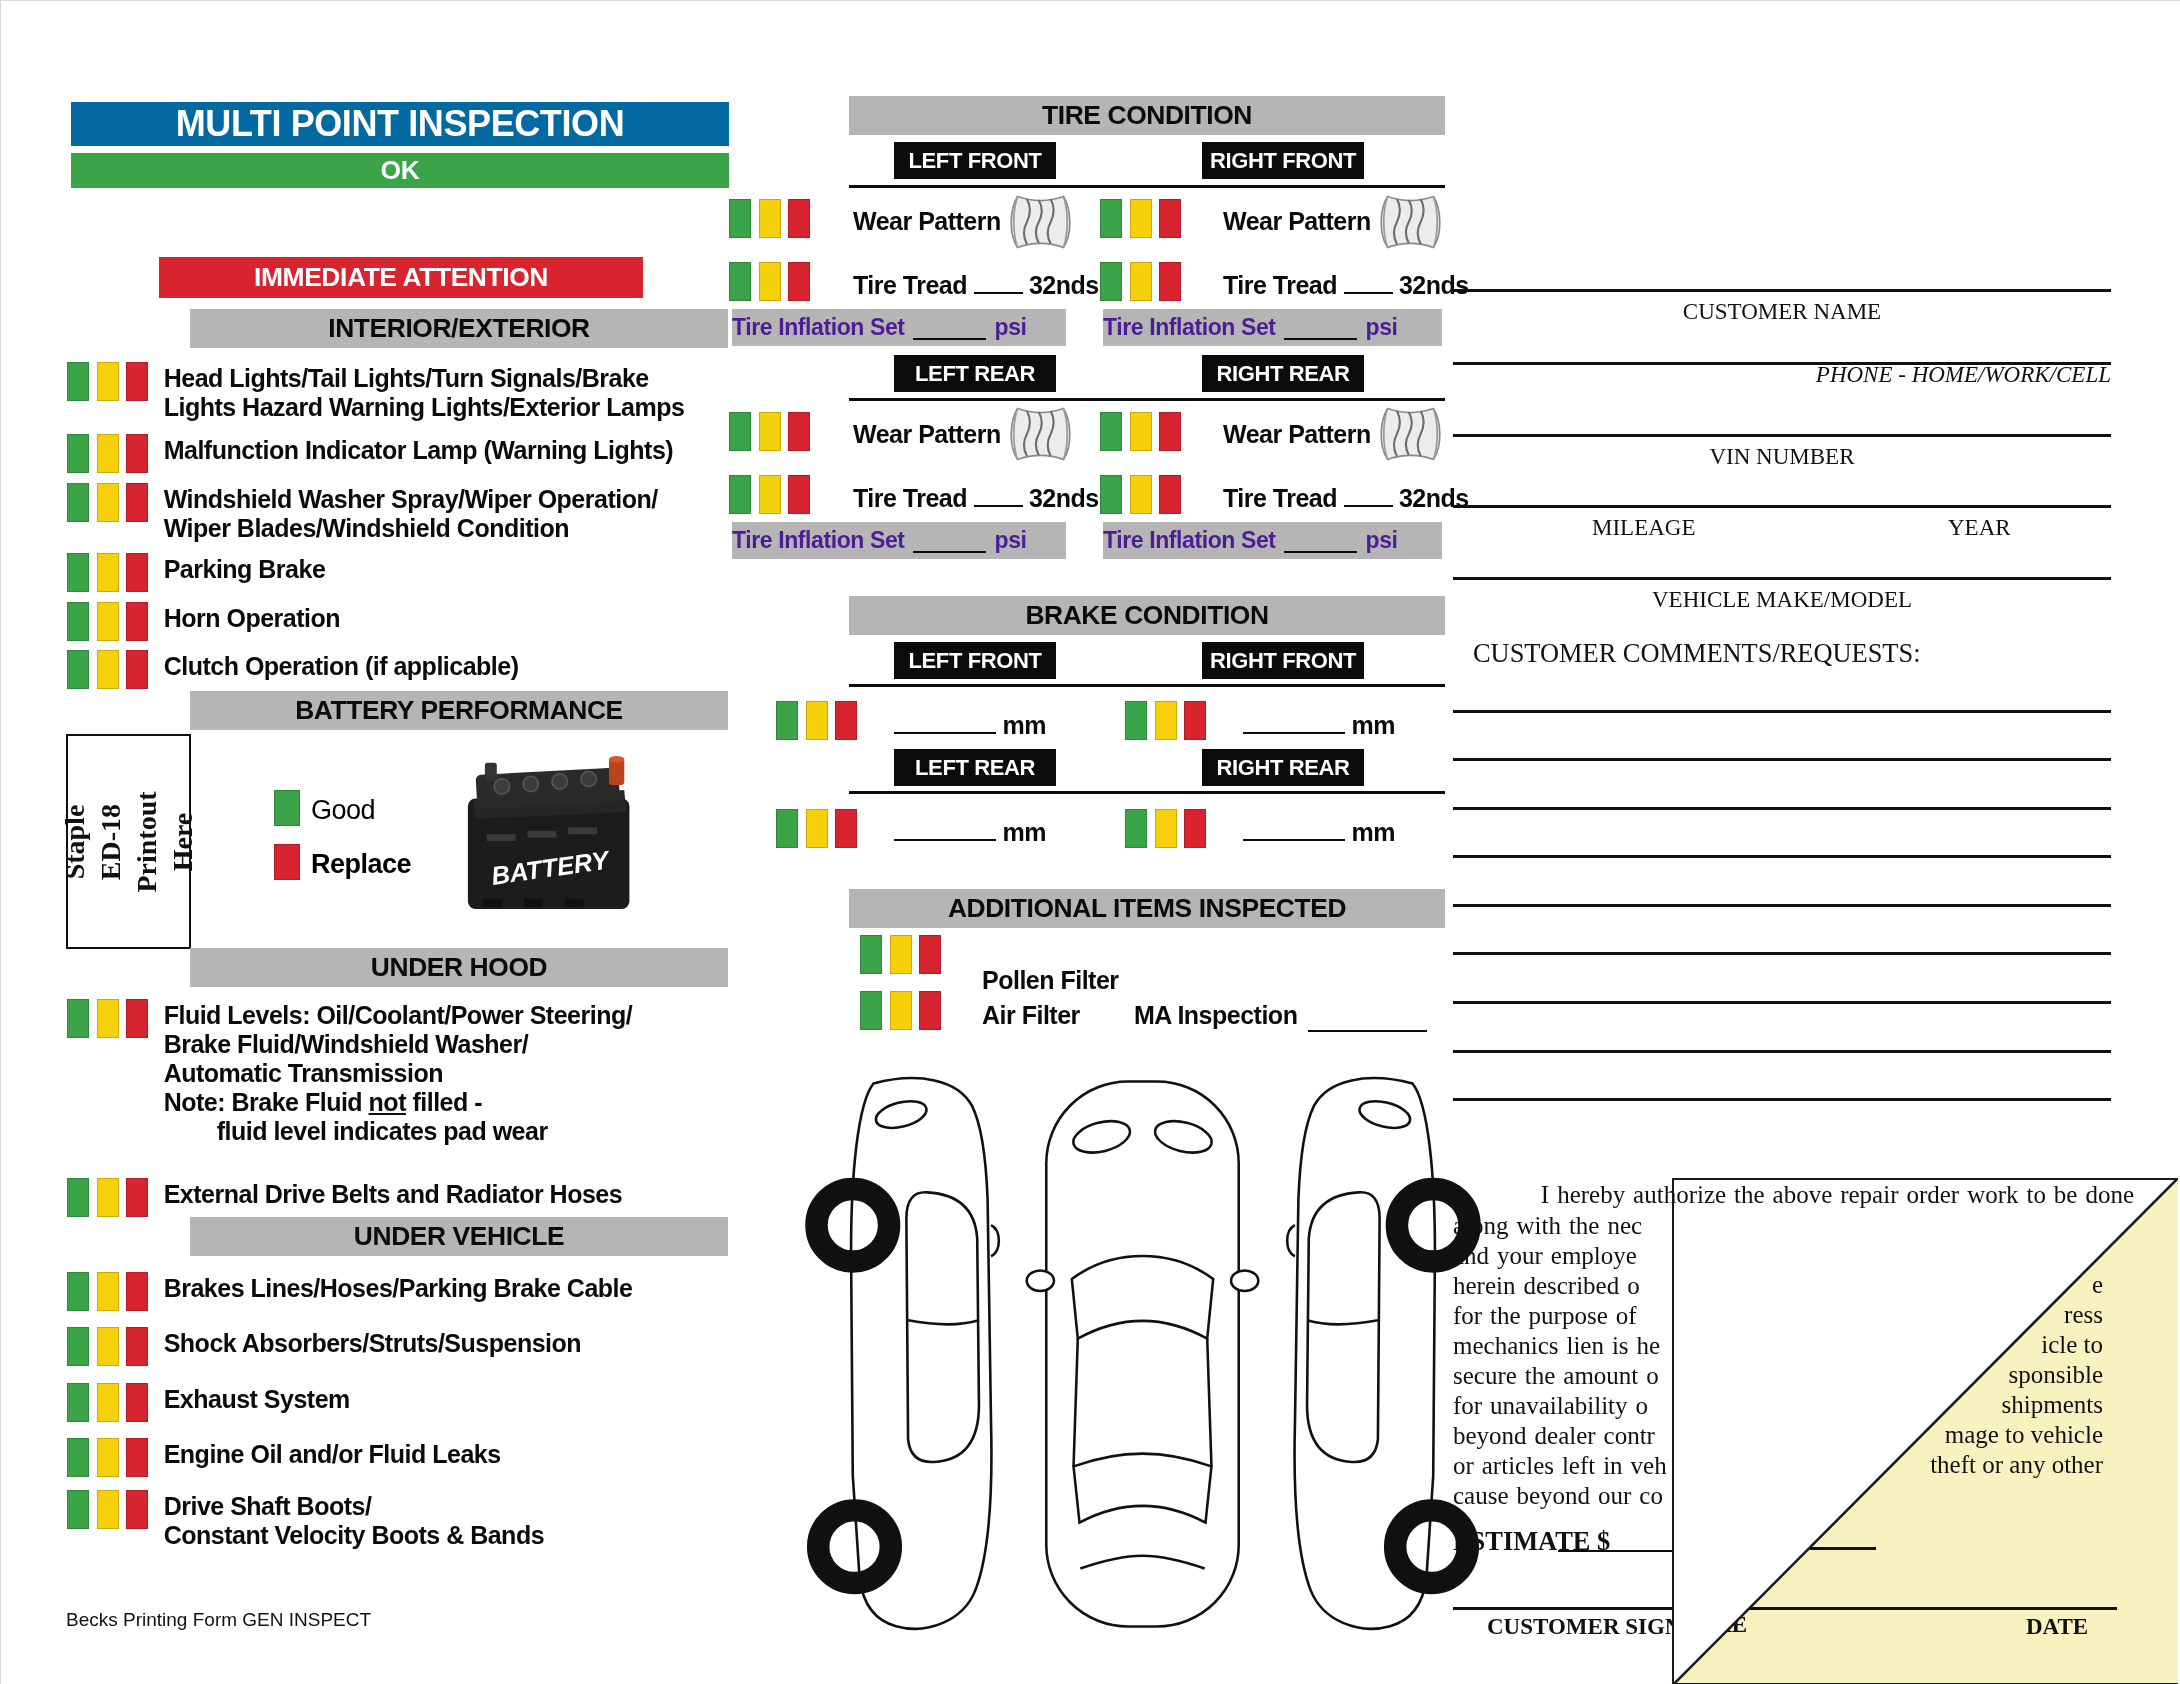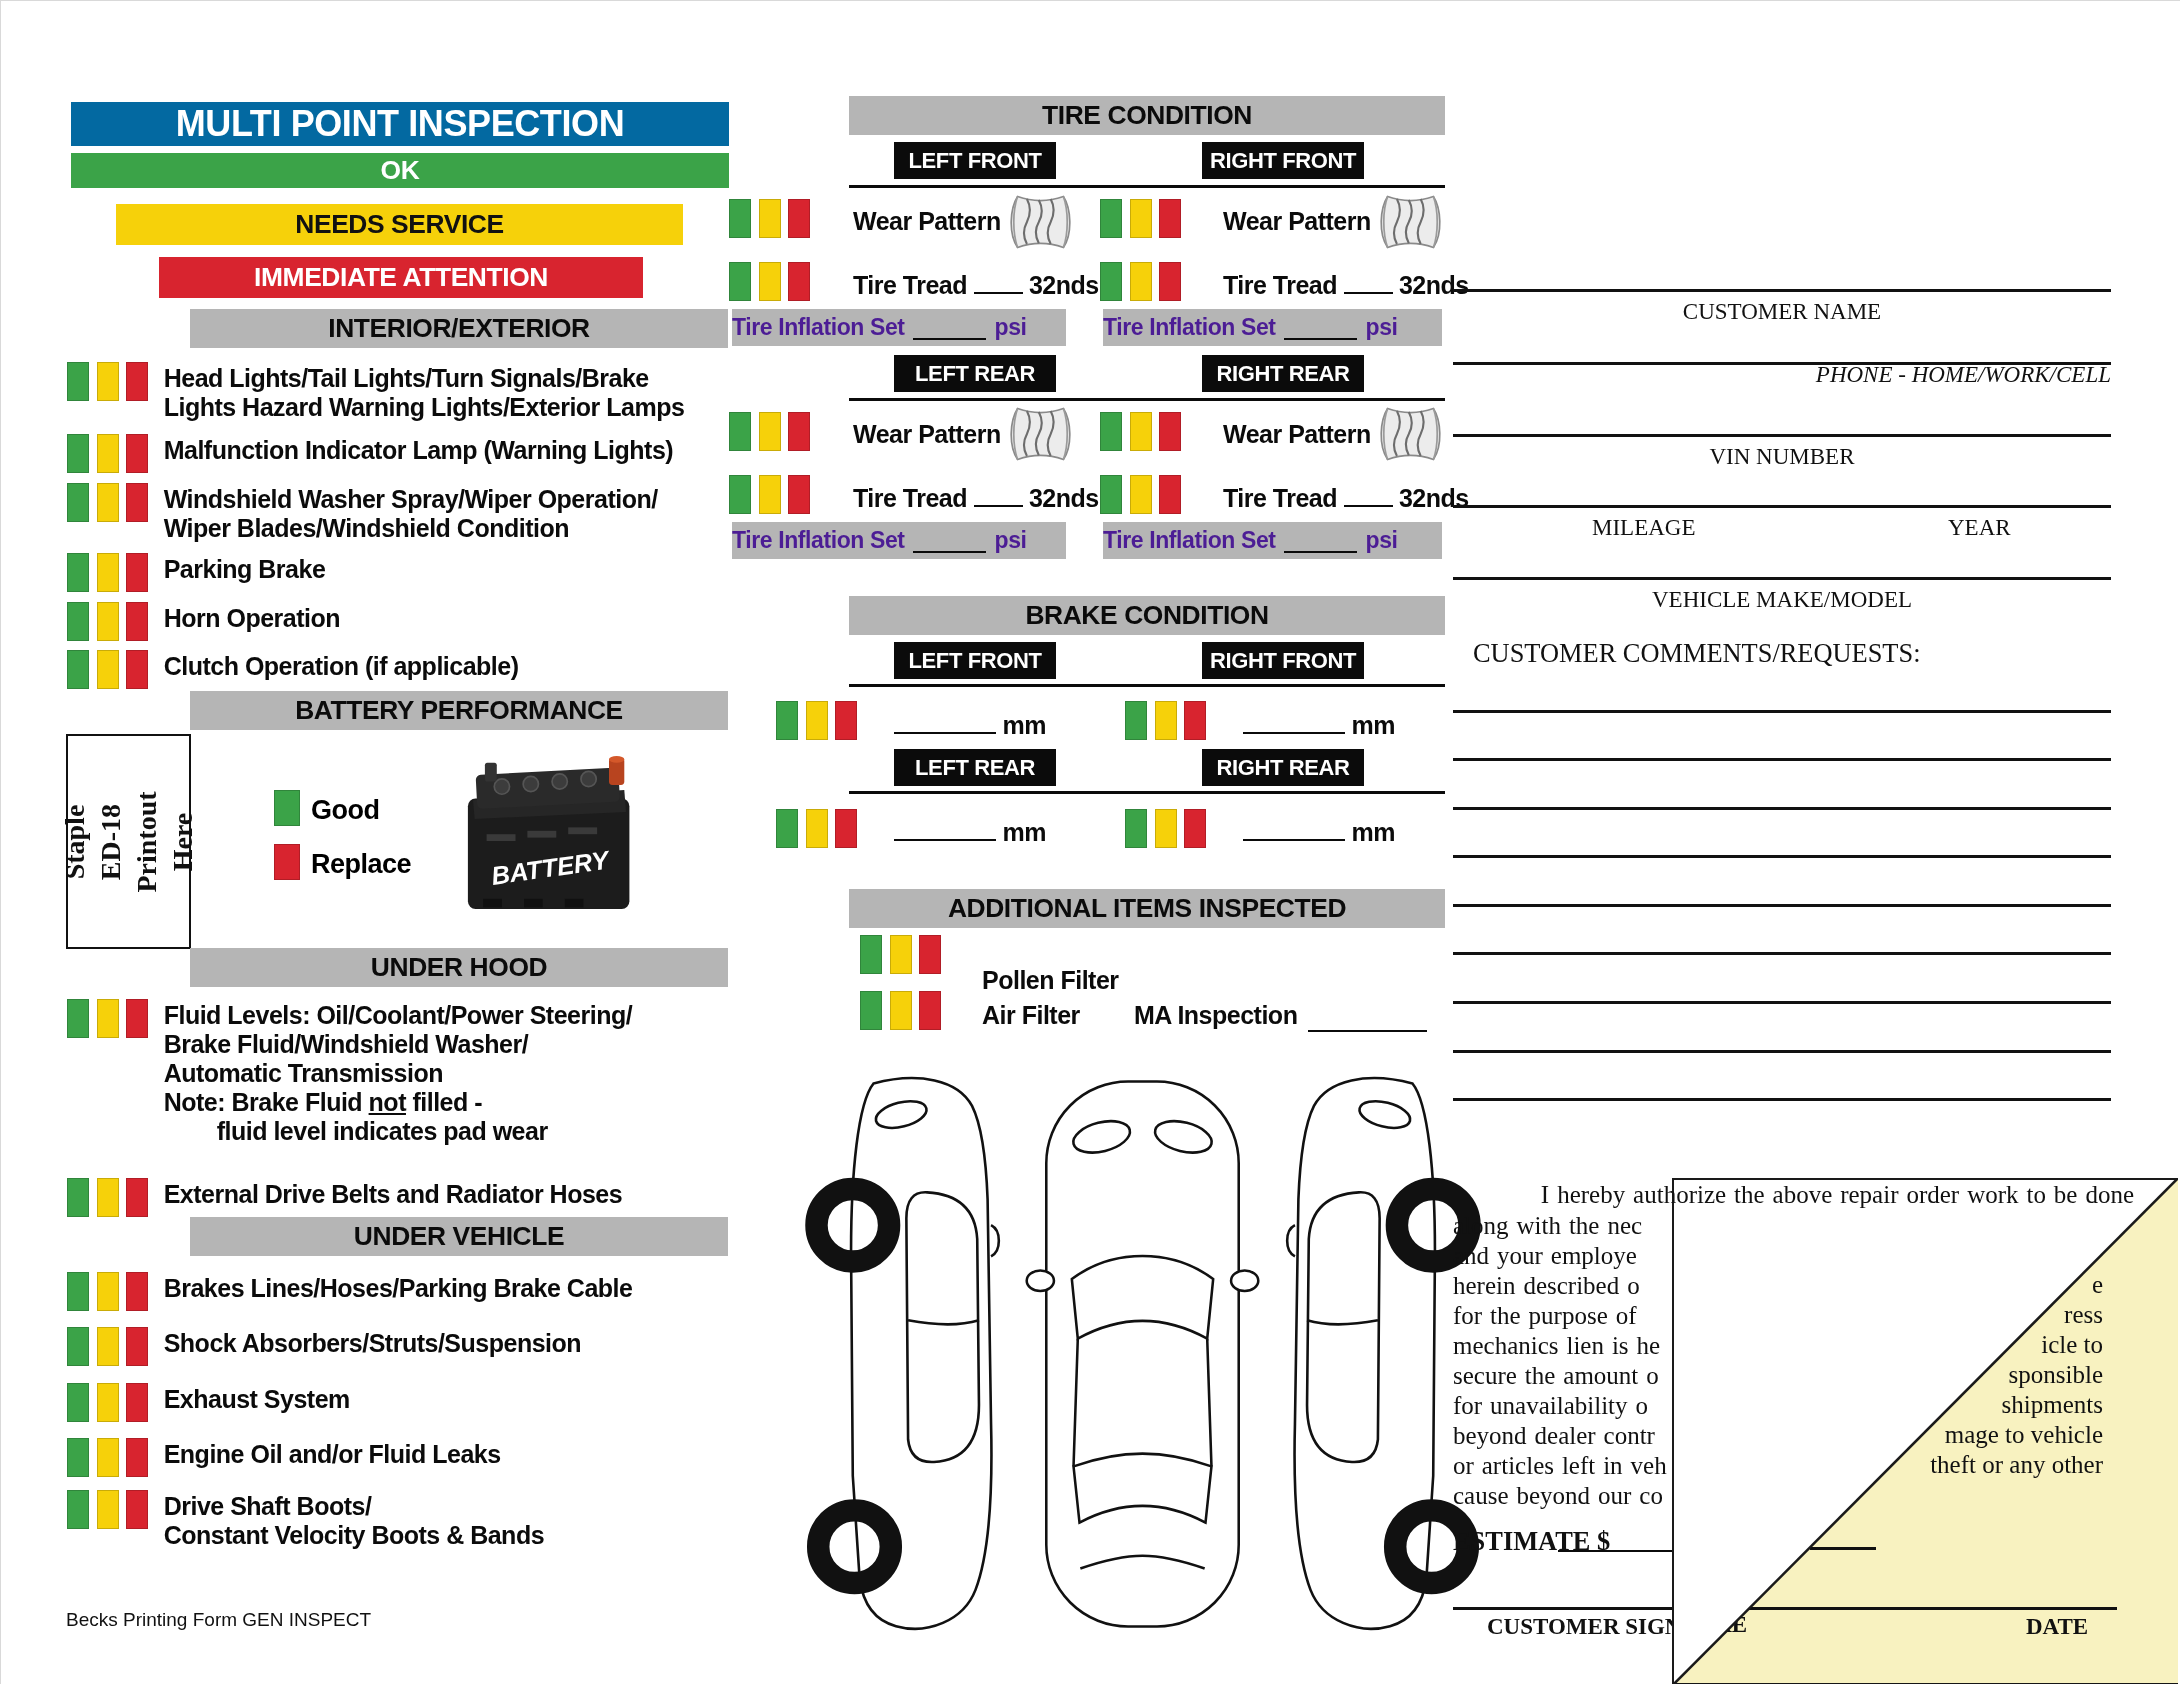--- a/index.html
+++ b/index.html
@@ -60,23 +60,20 @@
 <body>
 
 <div class="page">
 
   <div class="bar black" style="left:70px;top:101px;width:658px;height:44px">
     <span>MULTI POINT INSPECTION</span>
   </div>
   <div class="bar green" style="left:70px;top:152px;width:658px;height:35px">
     <span>OK</span>
   </div>
-  <div class="bar yellow" style="left:115px;top:203px;width:567px;height:41px">
-    <span>NEEDS SERVICE</span>
-  </div>
   <div class="bar red" style="left:158px;top:256px;width:484px;height:41px">
     <span>IMMEDIATE ATTENTION</span>
   </div>
   <div class="bar gray" style="left:189px;top:308px;width:538px;height:39px">
     <span>INTERIOR/EXTERIOR</span>
   </div>
 
   <div id="ie-list">
       <div class="check-row" style="left: 66px; top: 361px;">
         <span class="chips" style="position: static;">
@@ -133,21 +130,21 @@
   <div class="bar gray" style="left:189px;top:690px;width:538px;height:39px">
     <span>BATTERY PERFORMANCE</span>
   </div>
 
   <div class="staple" style="left:65px;top:733px;width:121px;height:211px">
     <div class="staple-inner">Staple ED-18
 Printout Here</div>
   </div>
 
   <span class="chip g" style="position:absolute;left:273px;top:789px;width:25.6px;height:36px"></span>
-  <span style="position:absolute;left:310px;top:794px;font-weight:700;font-size:27px;letter-spacing:-0.5px">Good</span>
+  <span style="position:absolute;left:310px;top:794px;font-weight:400;font-size:27px;letter-spacing:-0.5px">Good</span>
   <span class="chip r" style="position:absolute;left:273px;top:843px;width:25.6px;height:36px"></span>
   <span style="position:absolute;left:310px;top:848px;font-weight:700;font-size:27px;letter-spacing:-0.5px">Replace</span>
 
   <svg style="position:absolute;left:441px;top:755px" width="215" height="170" viewBox="0 0 252 200">
     <rect x="30" y="50" width="190" height="130" rx="9" fill="#1c1c1c"></rect>
     <polygon points="36,52 214,40 216,66 38,74" fill="#262626"></polygon>
     <rect x="40" y="18" width="168" height="40" rx="6" fill="#2a2a2a" transform="rotate(-3 124 38)"></rect>
     <circle cx="70" cy="36" r="9" fill="#3c3c3c" stroke="#555" stroke-width="2"></circle>
     <circle cx="104" cy="33" r="9" fill="#3c3c3c" stroke="#555" stroke-width="2"></circle>
     <circle cx="138" cy="30" r="9" fill="#3c3c3c" stroke="#555" stroke-width="2"></circle>

